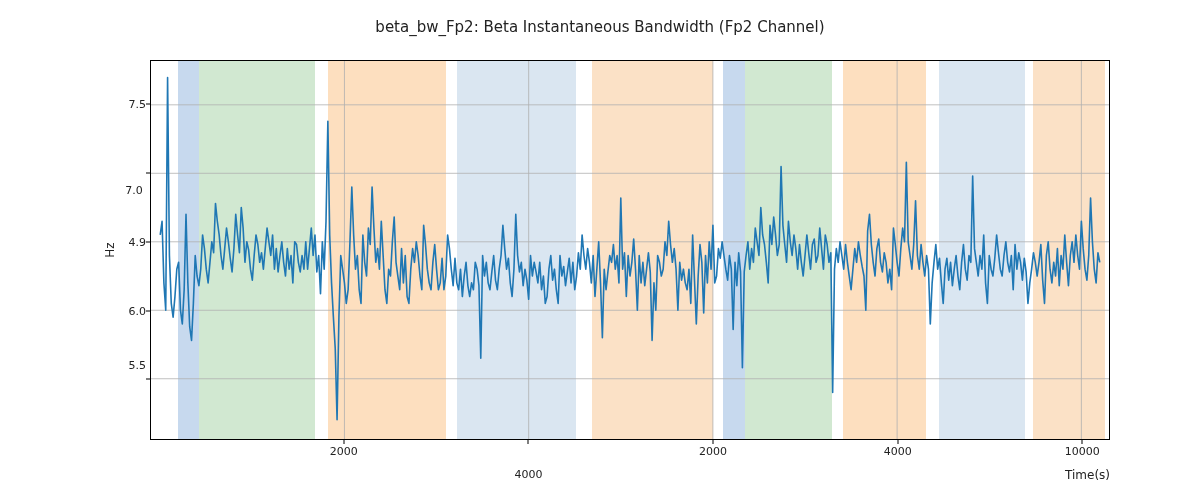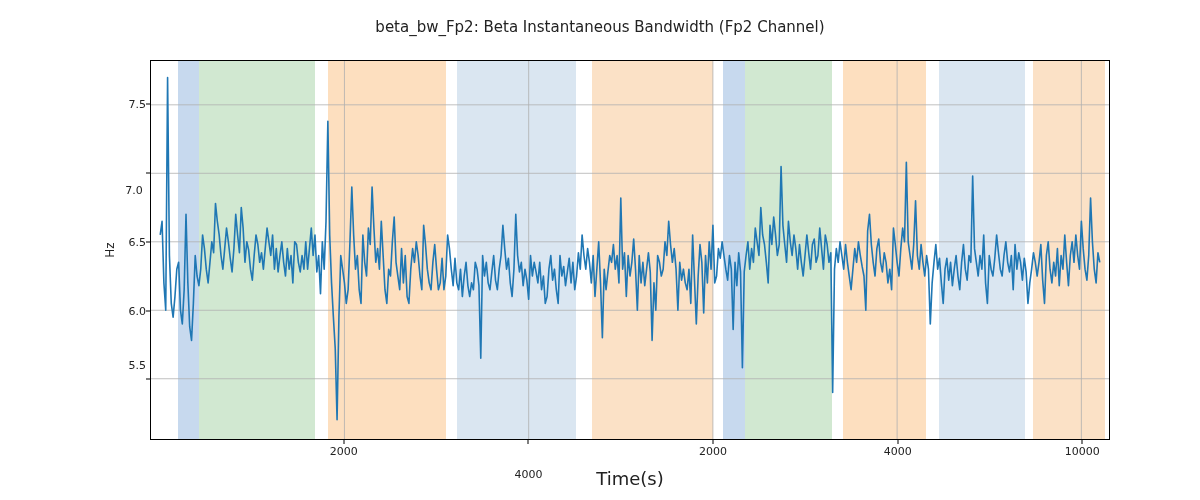--- a/index.html
+++ b/index.html
@@ -50,22 +50,22 @@
     transform: rotate(-90deg);
     font-size: 12px;
     color: #222;
     white-space: nowrap;
   }
   .xlabel {
     position: absolute;
     left: 150px;
     top: 468px;
     width: 960px;
-    text-align: center;
-    font-size: 18px;
+    text-align: right;
+    font-size: 12px;
     color: #222;
   }
   .tick {
     position: absolute;
     font-size: 11px;
     color: #222;
   }
   .xtick { top: 445px; transform: translateX(-50%); }
   .ytick { left: 122px; transform: translateY(-50%); text-align: right; width: 24px; }
   .ytick-mark {
@@ -150,20 +150,20 @@
       <div class="tick xtick" style="left: 713.077px;">2000</div>
       <div class="xtick-mark" style="left: 713.077px;"></div>
       <div class="tick xtick" style="left: 897.692px;">4000</div>
       <div class="xtick-mark" style="left: 897.692px;"></div>
       <div class="tick xtick" style="left: 1082.31px;">10000</div>
       <div class="xtick-mark" style="left: 1082.31px;"></div>
       <div class="tick ytick" style="top: 365px;">5.5</div>
       <div class="ytick-mark" style="top: 379.42px;"></div>
       <div class="tick ytick" style="top: 310.58px;">6.0</div>
       <div class="ytick-mark" style="top: 310.58px;"></div>
-      <div class="tick ytick" style="top: 241.739px;">6.5</div>
+      <div class="tick ytick" style="top: 241.739px;">4.9</div>
       <div class="ytick-mark" style="top: 241.739px;"></div>
       <div class="tick ytick" style="top: 190px; text-align: center;">7.0</div>
       <div class="ytick-mark" style="top: 172.899px;"></div>
       <div class="tick ytick" style="top: 104.058px;">7.5</div>
       <div class="ytick-mark" style="top: 104.058px;"></div>
     </div>
 </div>
 
 </body></html>

